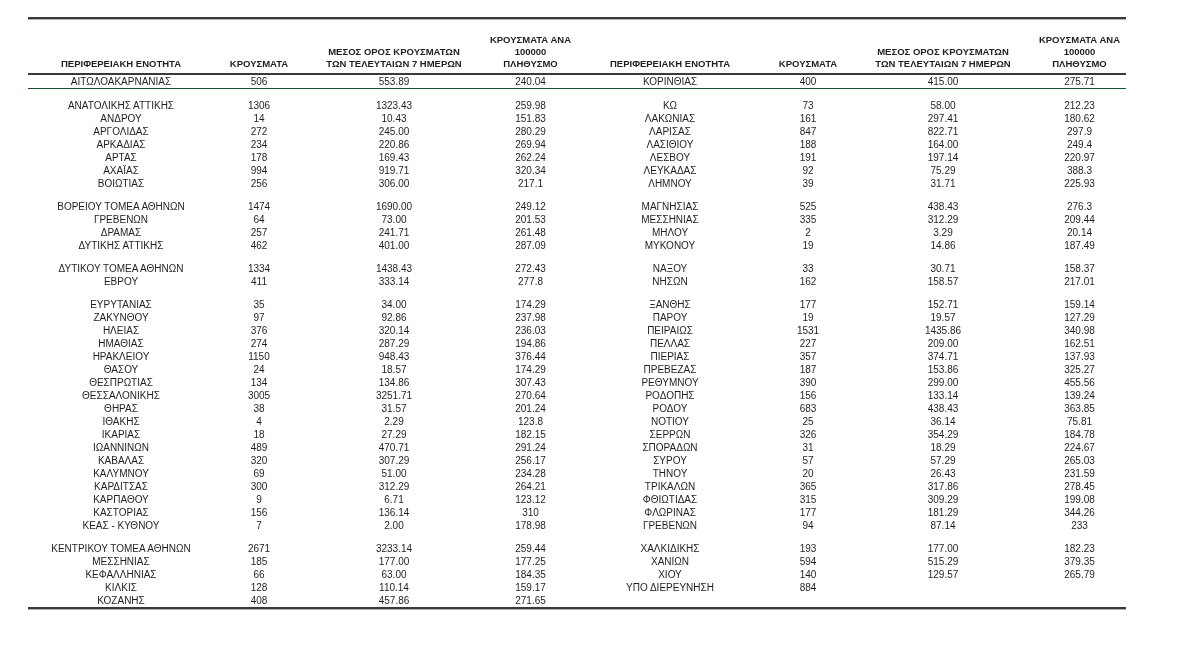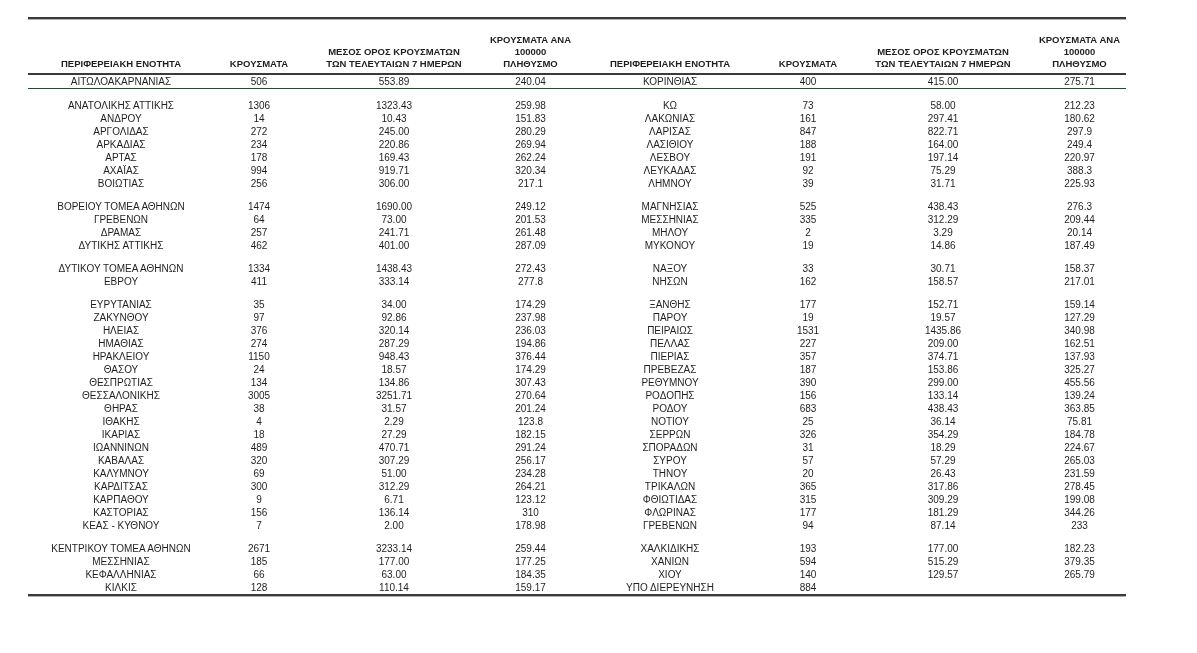--- a/index.html
+++ b/index.html
@@ -491,17 +491,27 @@
           <tr>
             <td>ΚΙΛΚΙΣ</td>
             <td>128</td>
             <td>110.14</td>
             <td>159.17</td>
             <td>ΥΠΟ ΔΙΕΡΕΥΝΗΣΗ</td>
             <td>884</td>
             <td></td>
             <td></td>
           </tr>
+          <tr>
+            <td>ΚΟΖΑΝΗΣ</td>
+            <td>408</td>
+            <td>457.86</td>
+            <td>271.65</td>
+            <td></td>
+            <td></td>
+            <td></td>
+            <td></td>
+          </tr>
         </tbody>
     </table>
     <div class="rule"></div>
   </div>
 </div>
 
 </body></html>

